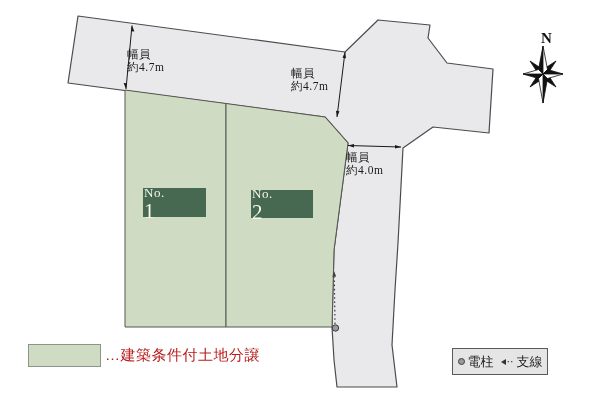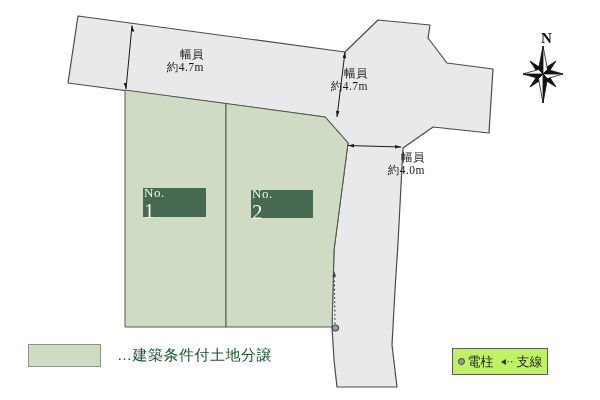--- a/index.html
+++ b/index.html
@@ -1,38 +1,38 @@
 <!DOCTYPE html>
 <html><head>
 <meta charset="utf-8">
 <style>
   html,body{margin:0;padding:0;background:#ffffff;}
   #stage{position:relative;width:600px;height:400px;background:#ffffff;overflow:hidden;
          font-family:"Liberation Serif", serif;}
   #plan-svg{position:absolute;left:0;top:0;}
 
-  .dim-label{position:absolute;text-align:right;font-size:11.5px;line-height:12.5px;
-             color:#1a1a1a;letter-spacing:0.5px;margin-left:25px;}
+  .dim-label{position:absolute;text-align:left;font-size:11.5px;line-height:12.5px;
+             color:#1a1a1a;letter-spacing:0.5px;}
 
   .plot-tag{position:absolute;display:flex;align-items:baseline;justify-content:center;
             background:#486951;color:#f6f6ee;flex-direction:column;}
   .plot-tag .pfx{font-size:13px;letter-spacing:0.5px;}
   .plot-tag .num{font-size:21px;line-height:20px;margin-left:1px;}
   #tag-no1{left:143px;top:188px;width:63px;height:29px;}
   #tag-no2{left:251px;top:190px;width:62px;height:28px;}
 
   #north-label{position:absolute;left:541px;top:30px;font-weight:bold;font-size:15px;color:#111;}
 
   #legend-note{position:absolute;left:28px;top:344px;display:flex;align-items:center;}
   #legend-swatch{width:71px;height:21px;background:#cfdcc3;border:1px solid #8d948a;}
-  #legend-note-text{margin-left:16px;font-family:"Liberation Sans", sans-serif;
-                    font-size:15px;color:#14532d;letter-spacing:0.5px;}
+  #legend-note-text{margin-left:4px;font-family:"Liberation Sans", sans-serif;
+                    font-size:15px;color:#b91c1c;letter-spacing:0.5px;}
 
   #symbol-legend{position:absolute;left:452px;top:348px;width:94px;height:25px;
-                 border:1px solid #5a5a5a;background:#bef264;display:flex;align-items:center;
+                 border:1px solid #5a5a5a;background:#e5e5e5;display:flex;align-items:center;
                  justify-content:center;gap:3px;font-size:13px;color:#222;}
   .pole-dot{width:7px;height:7px;border-radius:50%;background:#9a9a9a;border:1px solid #3f3f3f;
             box-sizing:border-box;display:inline-block;}
   .guy-symbol{display:inline-flex;align-items:center;margin-left:4px;}
   .guy-tri{width:0;height:0;border-top:3px solid transparent;border-bottom:3px solid transparent;
            border-right:5px solid #333;display:inline-block;}
   .guy-dots{font-family:"DejaVu Sans", sans-serif;font-size:11px;line-height:6px;color:#333;
             letter-spacing:0px;margin-left:1px;}
   .lbl{display:block;}
 </style>

